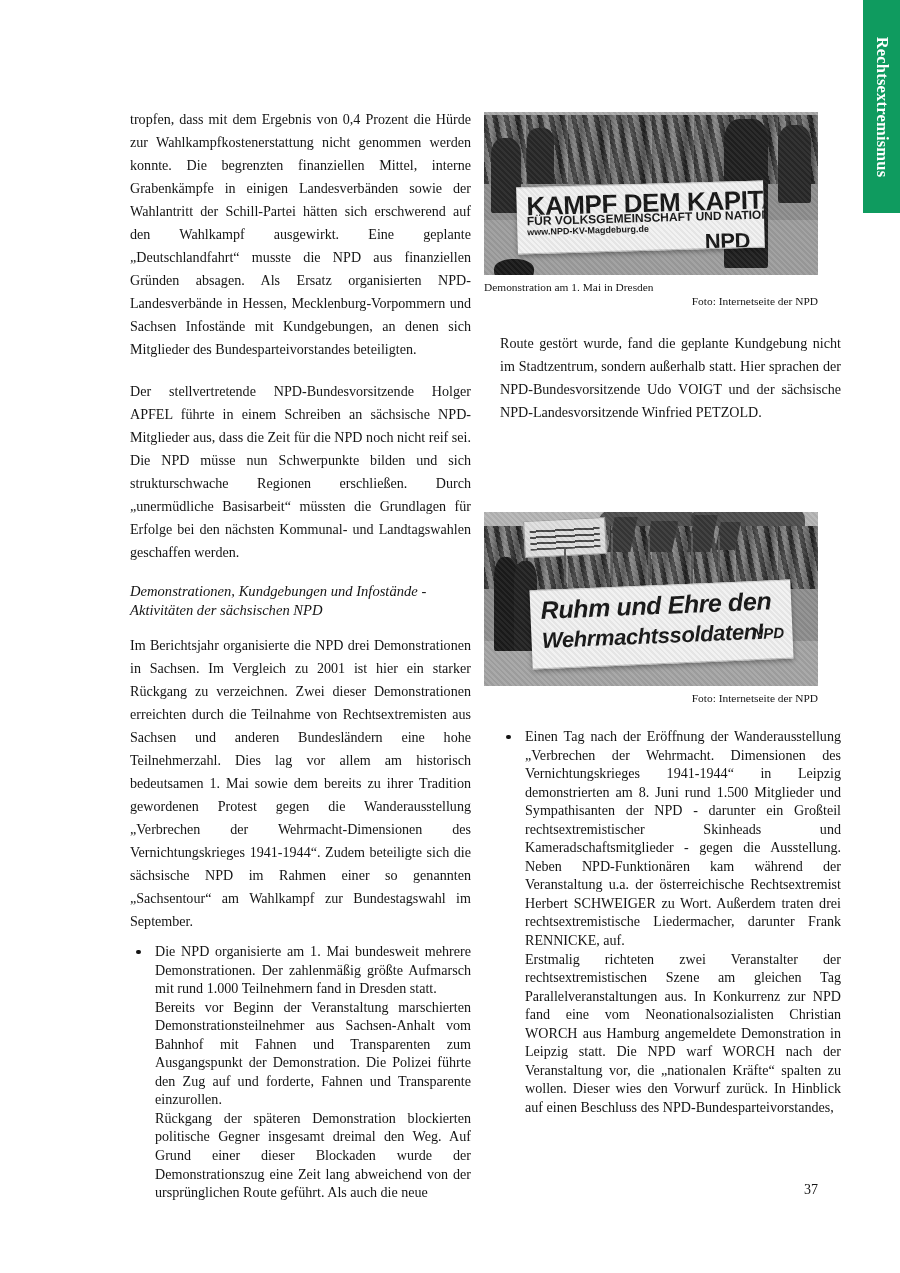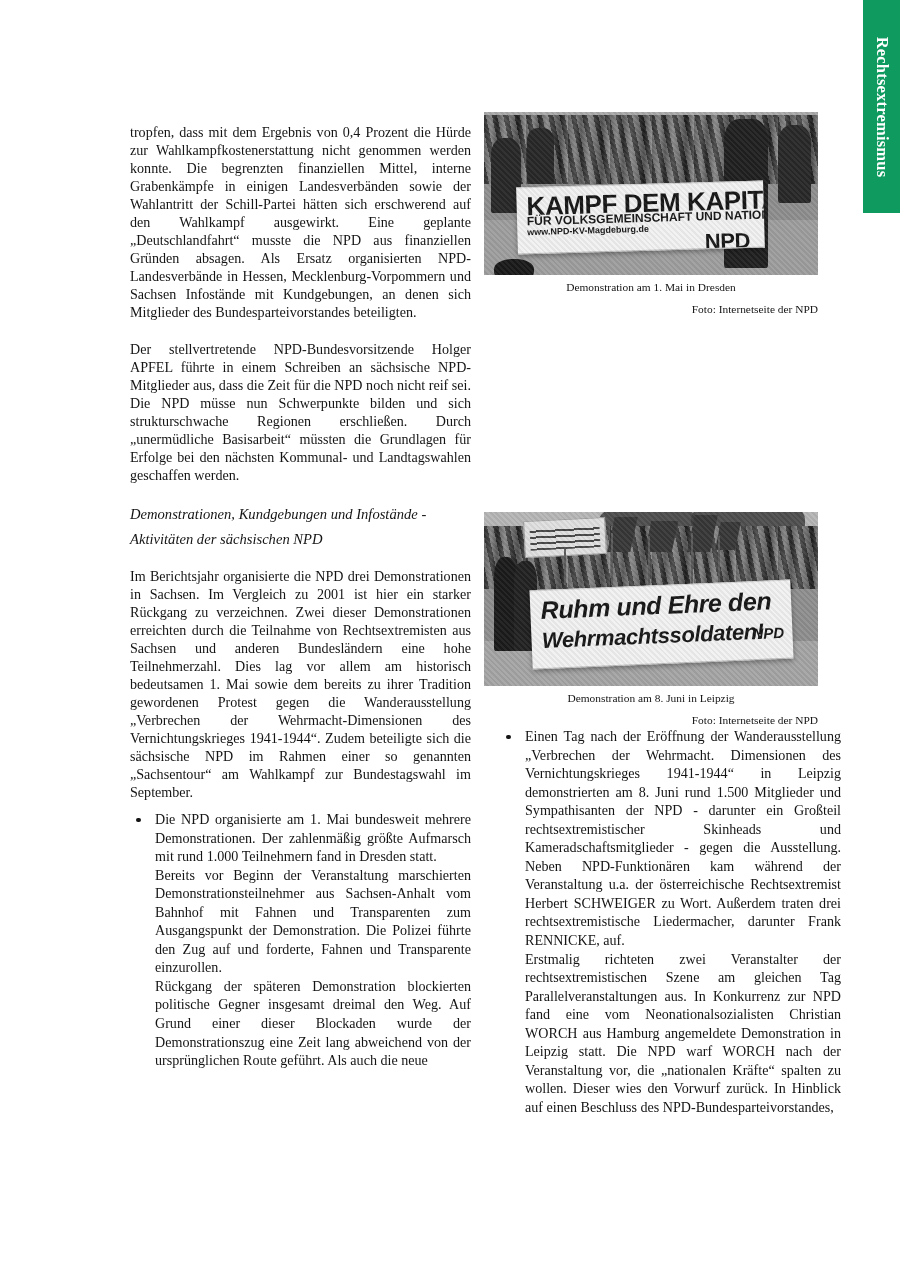--- a/index.html
+++ b/index.html
@@ -42,34 +42,34 @@
 
   
   .col {
     position: absolute;
     top: 108px;
     width: 341px;
   }
   .col-left  { left: 130px; }
 
   p.body {
-    margin: 15px 0 0 0;
+    margin: 0 0 0 0;
     font-size: 14.1px;
-    line-height: 18px;
+    line-height: 23px;
     text-align: justify;
     text-justify: inter-word;
     hyphens: manual;
   }
   p.gap-after { margin-bottom: 18.5px; }
   p.gap-small { margin-bottom: 9px; }
 
   h2.section-head {
     margin: 0 0 14px 0;
     font-size: 14.6px;
-    line-height: 25px;
+    line-height: 19px;
     font-style: italic;
     font-weight: normal;
     text-align: left;
   }
 
   ul.bullets {
     list-style: none;
     margin: 0;
     padding: 0;
   }
@@ -97,22 +97,22 @@
     display: block;
     width: 100%;
     height: 100%;
   }
   .caption-row {
     position: relative;
     margin-top: 5px;
     font-size: 11.4px;
     line-height: 14px;
   }
-  .caption-main { display: block; text-align: center; }
-  .caption-credit { display: block; text-align: right; margin-top: 8px; }
+  .caption-main { display: block; text-align: left; }
+  .caption-credit { display: block; text-align: right; margin-top: 0; }
 
   
   .photo {
     position: relative;
     overflow: hidden;
     background: #8e8e8e;
     filter: grayscale(100%) contrast(104%);
   }
   .photo .sky {
     position: absolute; left: 0; right: 0; top: 0;
@@ -264,20 +264,21 @@
       <div class="grain"></div>
     </div>
 
     <div class="caption-row">
       <span class="caption-main">Demonstration am 1. Mai in Dresden</span>
       <span class="caption-credit">Foto: Internetseite der NPD</span>
     </div>
   </div>
 
   <div style="position:absolute; left:500px; top:332px; width:341px;">
+    <p class="body">Route gestört wurde, fand die geplante Kundgebung nicht im Stadtzentrum, sondern außerhalb statt. Hier sprachen der NPD-Bundesvorsitzende Udo VOIGT und der sächsische NPD-Landesvorsitzende Winfried PETZOLD.</p>
   </div>
 
   <div class="figure" style="left:484px; top:512px; width:334px;">
 
     <div class="photo" style="height:174px;">
       <div class="sky" style="height:30%; background:#b4b4b4;"></div>
       <div class="tree" style="left:34%; top:-6%; width:30%; height:26%;"></div>
       <div class="tree" style="left:62%; top:-9%; width:34%; height:30%;"></div>
       <div class="crowd" style="top:8%; height:36%;"></div>
       <div class="ground" style="height:26%; background:#a3a3a3;"></div>
@@ -300,29 +301,29 @@
       <div class="banner" style="left:14%; top:42%; width:78%; height:44%; transform: rotate(-2.4deg);">
         <span class="l1" style="top:6%;  font-size:25px; font-style:italic;">Ruhm und Ehre den</span>
         <span class="l2" style="top:48%; font-size:22px; font-style:italic;">Wehrmachtssoldaten!</span>
         <span class="npd-mark" style="right:3%; top:56%; font-size:15px;">NPD</span>
       </div>
 
       <div class="grain"></div>
     </div>
 
     <div class="caption-row">
-      <span class="caption-main">Demonstration am 8. Juni in Leipzig</span>
       <span class="caption-credit">Foto: Internetseite der NPD</span>
     </div>
   </div>
 
   <div style="position:absolute; left:500px; top:727px; width:341px;">
     <ul class="bullets">
       <li>
         <span class="dot"></span>
         <span class="sub-para">Einen Tag nach der Eröffnung der Wanderausstellung „Verbrechen der Wehrmacht. Dimensionen des Vernichtungskrieges 1941-1944“ in Leipzig demonstrierten am 8. Juni rund 1.500 Mitglieder und Sympathisanten der NPD - darunter ein Großteil rechtsextremistischer Skinheads und Kameradschaftsmitglieder - gegen die Ausstellung. Neben NPD-Funktionären kam während der Veranstaltung u.a. der österreichische Rechtsextremist Herbert SCHWEIGER zu Wort. Außerdem traten drei rechtsextremistische Liedermacher, darunter Frank RENNICKE, auf.</span>
         <span class="sub-para">Erstmalig richteten zwei Veranstalter der rechtsextremistischen Szene am gleichen Tag Parallelveranstaltungen aus. In Konkurrenz zur NPD fand eine vom Neonationalsozialisten Christian WORCH aus Hamburg angemeldete Demonstration in Leipzig statt. Die NPD warf WORCH nach der Veranstaltung vor, die „nationalen Kräfte“ spalten zu wollen. Dieser wies den Vorwurf zurück. In Hinblick auf einen Beschluss des NPD-Bundesparteivorstandes,</span>
       </li>
     </ul>
   </div>
 
+  <div class="page-number">37</div>
 
 </div>
 
 </body></html>

